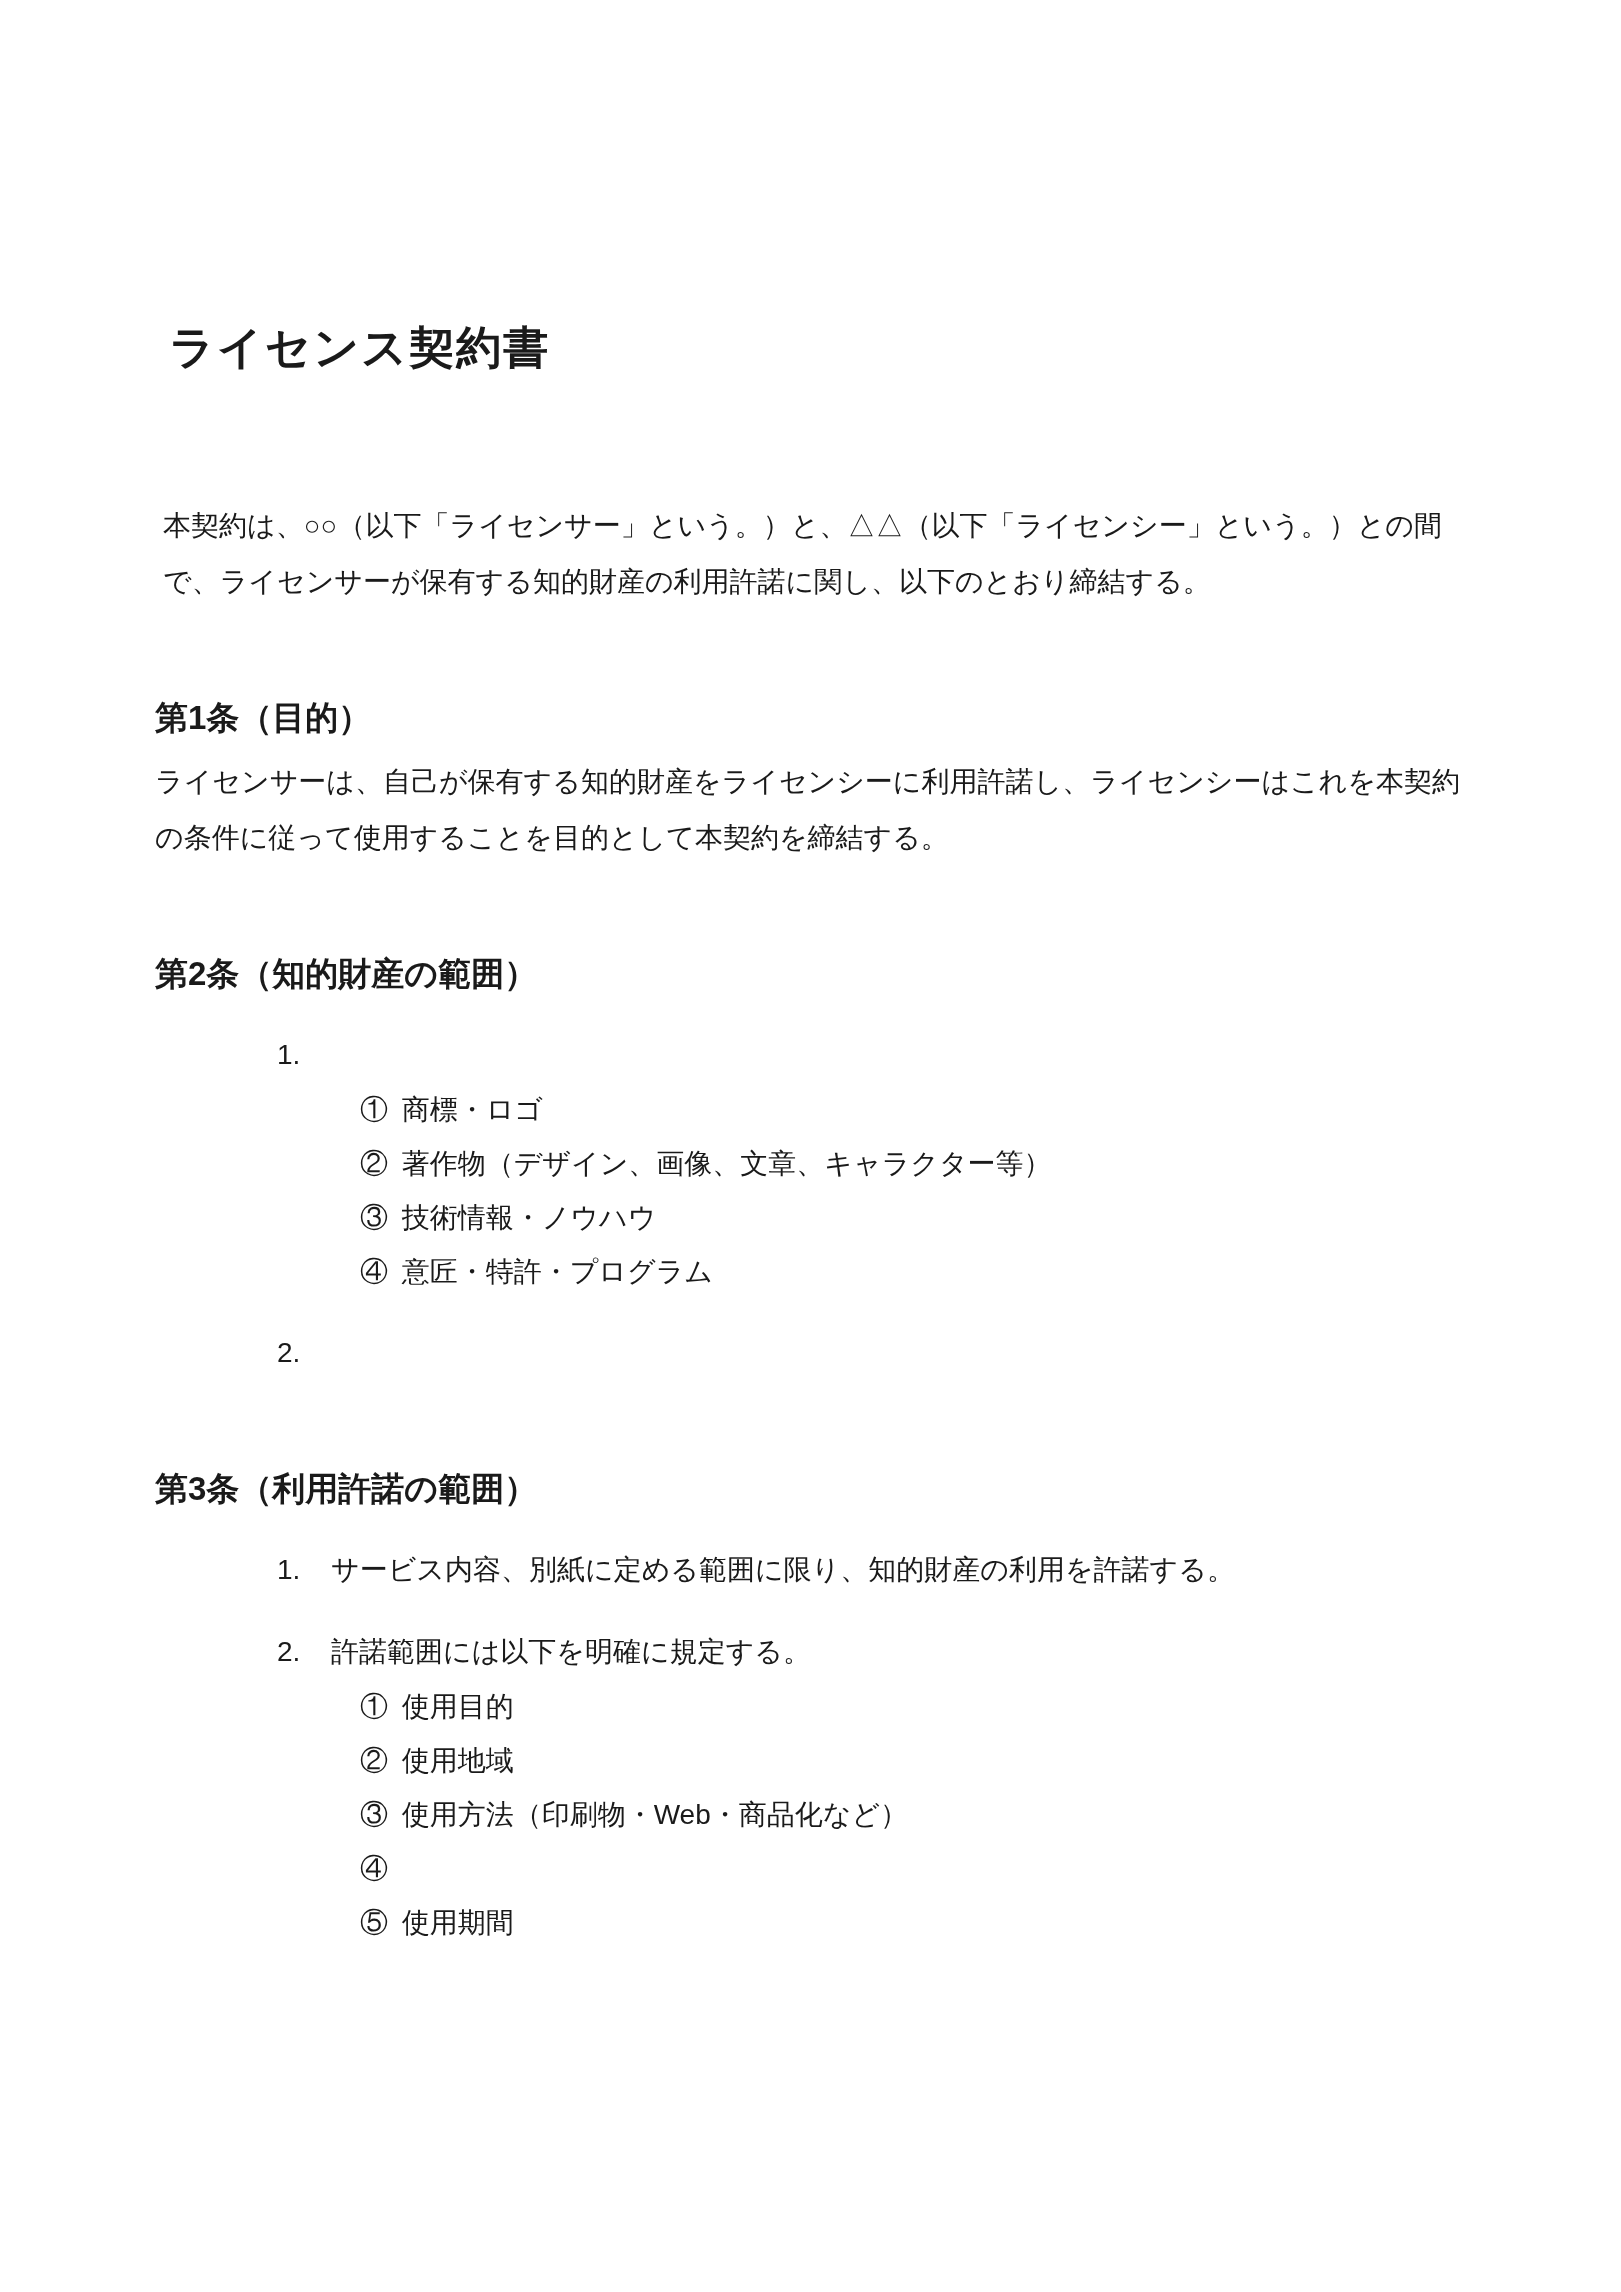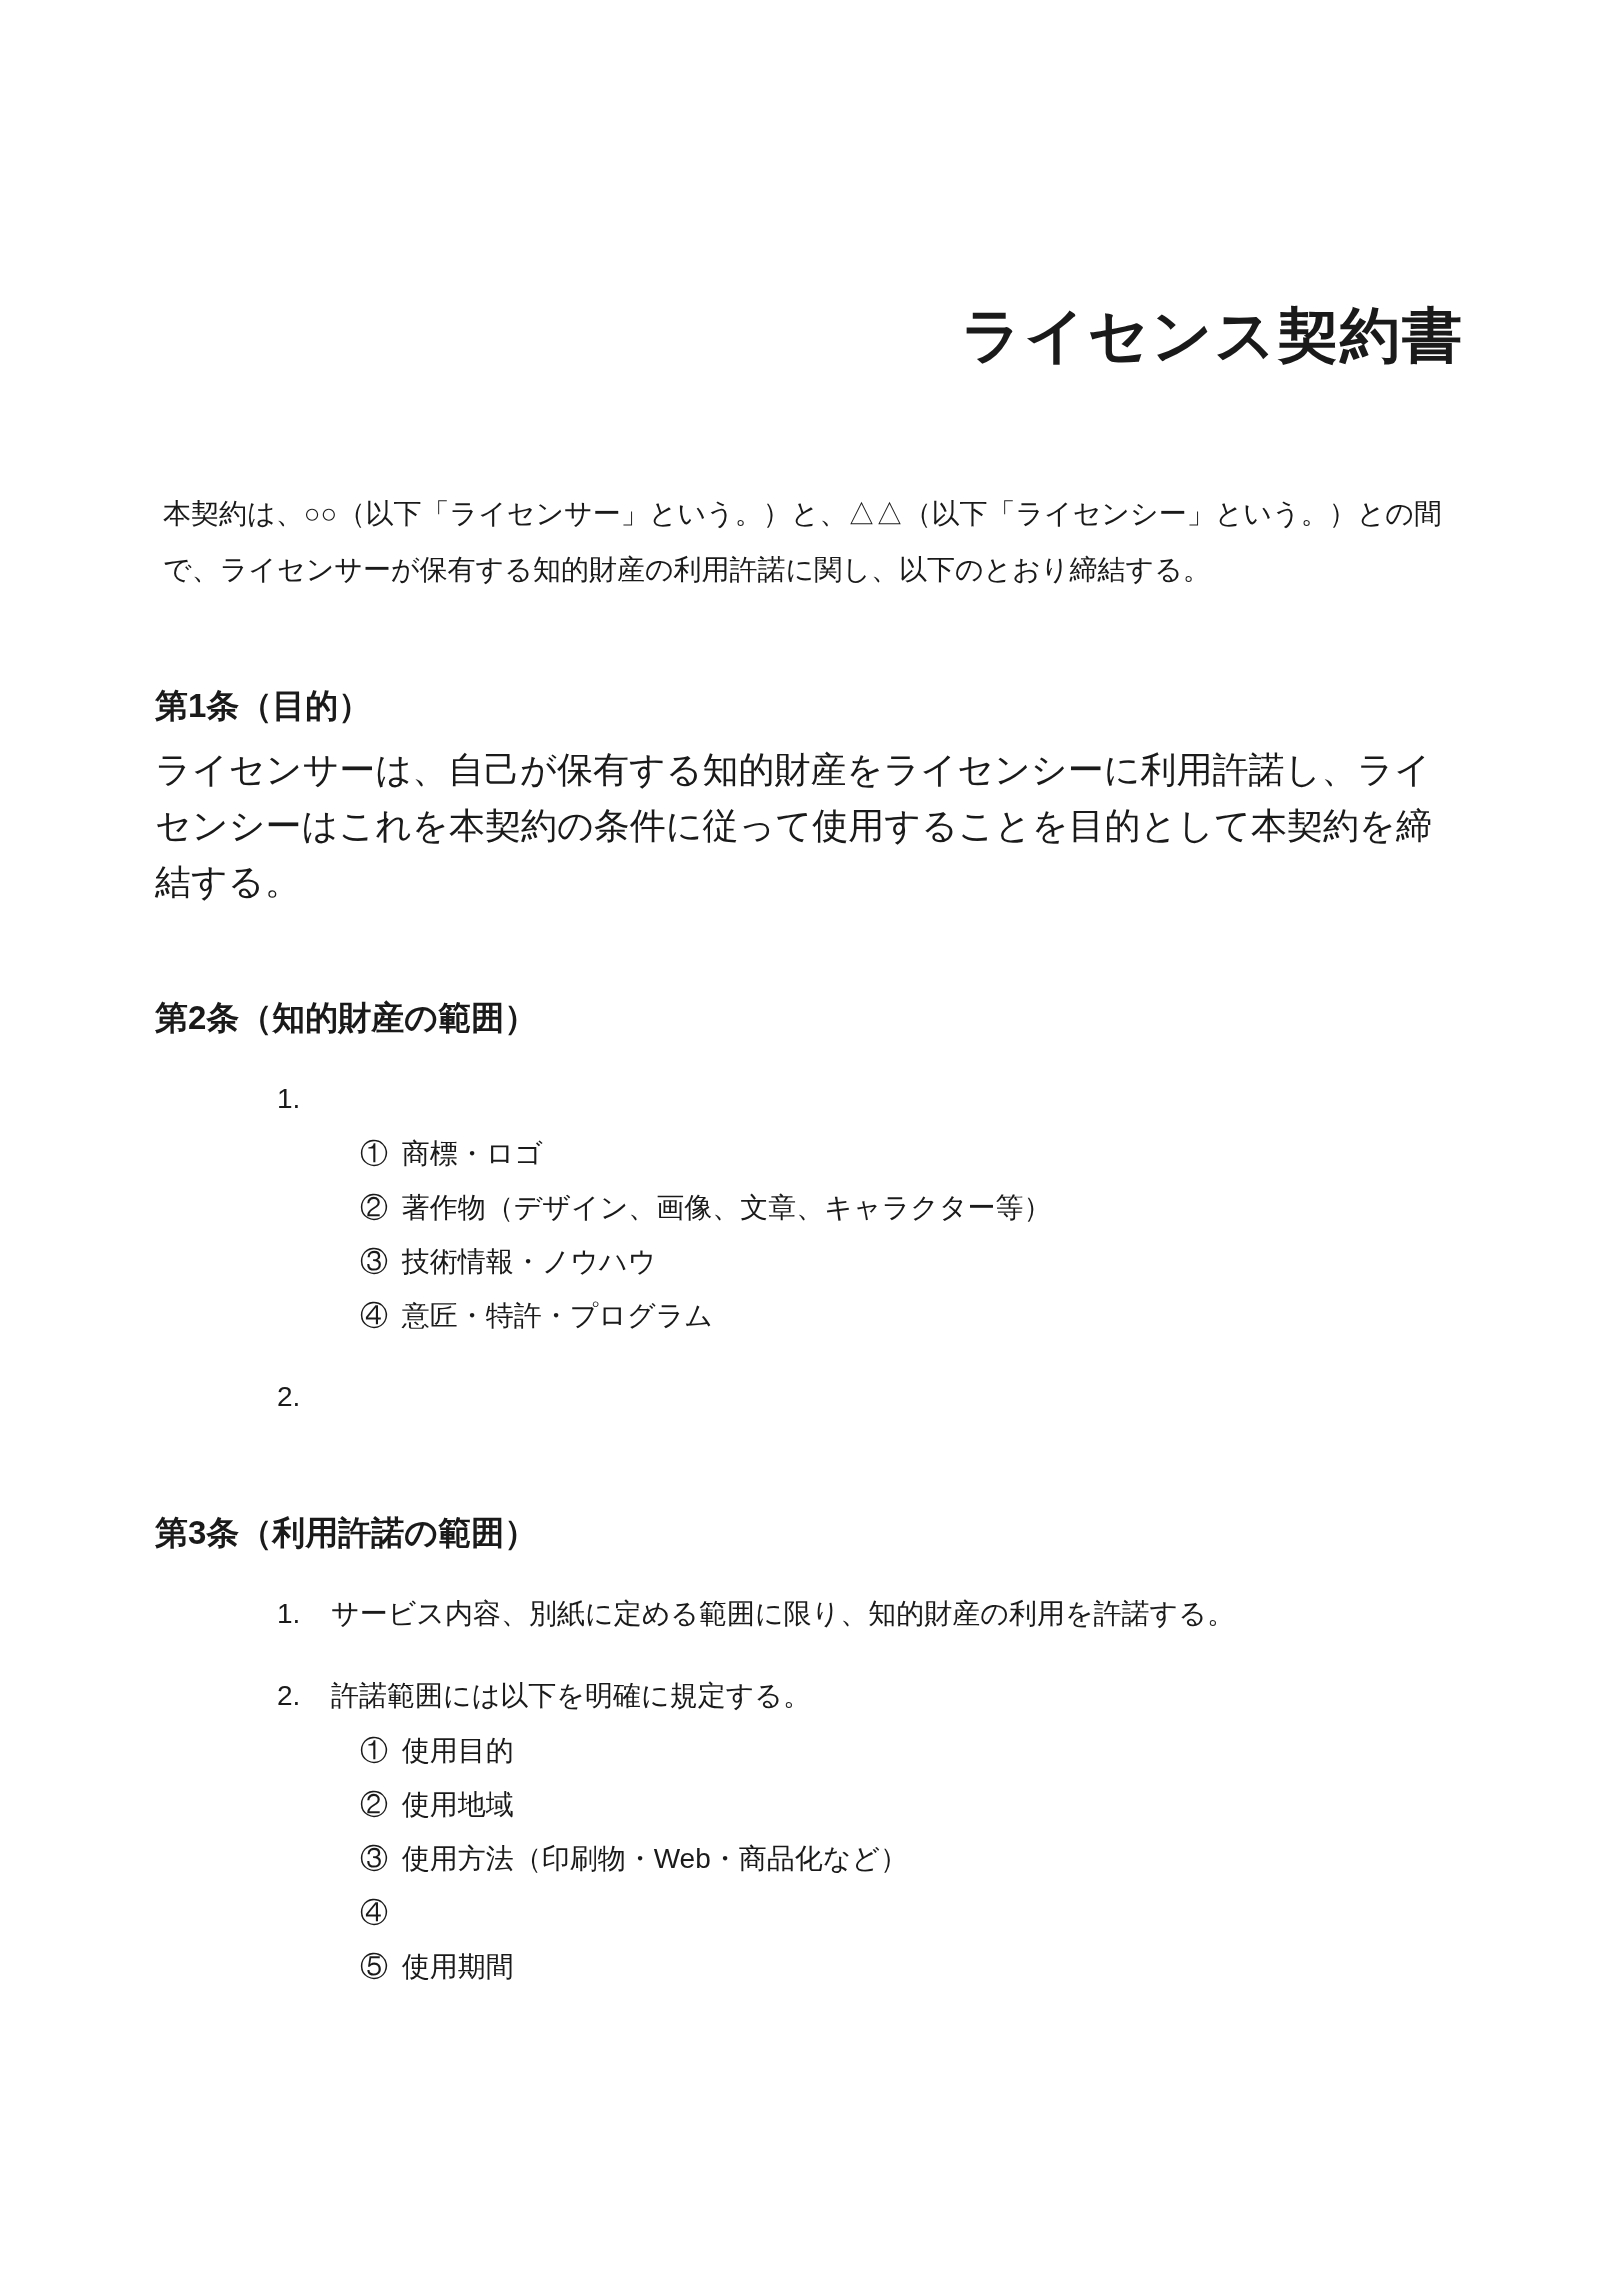--- a/index.html
+++ b/index.html
@@ -12,43 +12,43 @@
     width: 1621px;
     min-height: 2293px;
     margin: 0 auto;
     box-sizing: border-box;
     padding: 306px 155px 118px 155px;
     background: #ffffff;
     color: #1a1a1a;
     font-family: "Liberation Sans", sans-serif;
   }
   .doc-title {
-    font-size: 60px;
+    font-size: 45px;
     line-height: 55px;
     font-weight: 700;
-    text-align: right;
+    text-align: left;
     letter-spacing: 2px;
-    margin: 2px;
+    margin: 14px;
   }
   .intro {
     font-size: 28px;
     line-height: 56px;
     margin: 123px 0 0 8px;
   }
   .article {
     margin-top: 80px;
   }
   .heading {
     font-size: 33px;
     font-weight: 700;
     line-height: 56px;
     margin: 0;
   }
   .body-text {
-    font-size: 36px;
+    font-size: 28px;
     line-height: 56px;
     margin: 7.8px 0 0 0;
   }
   .item {
     display: flex;
     align-items: flex-start;
     font-size: 28px;
     line-height: 56px;
     margin-top: 25.5px;
   }

